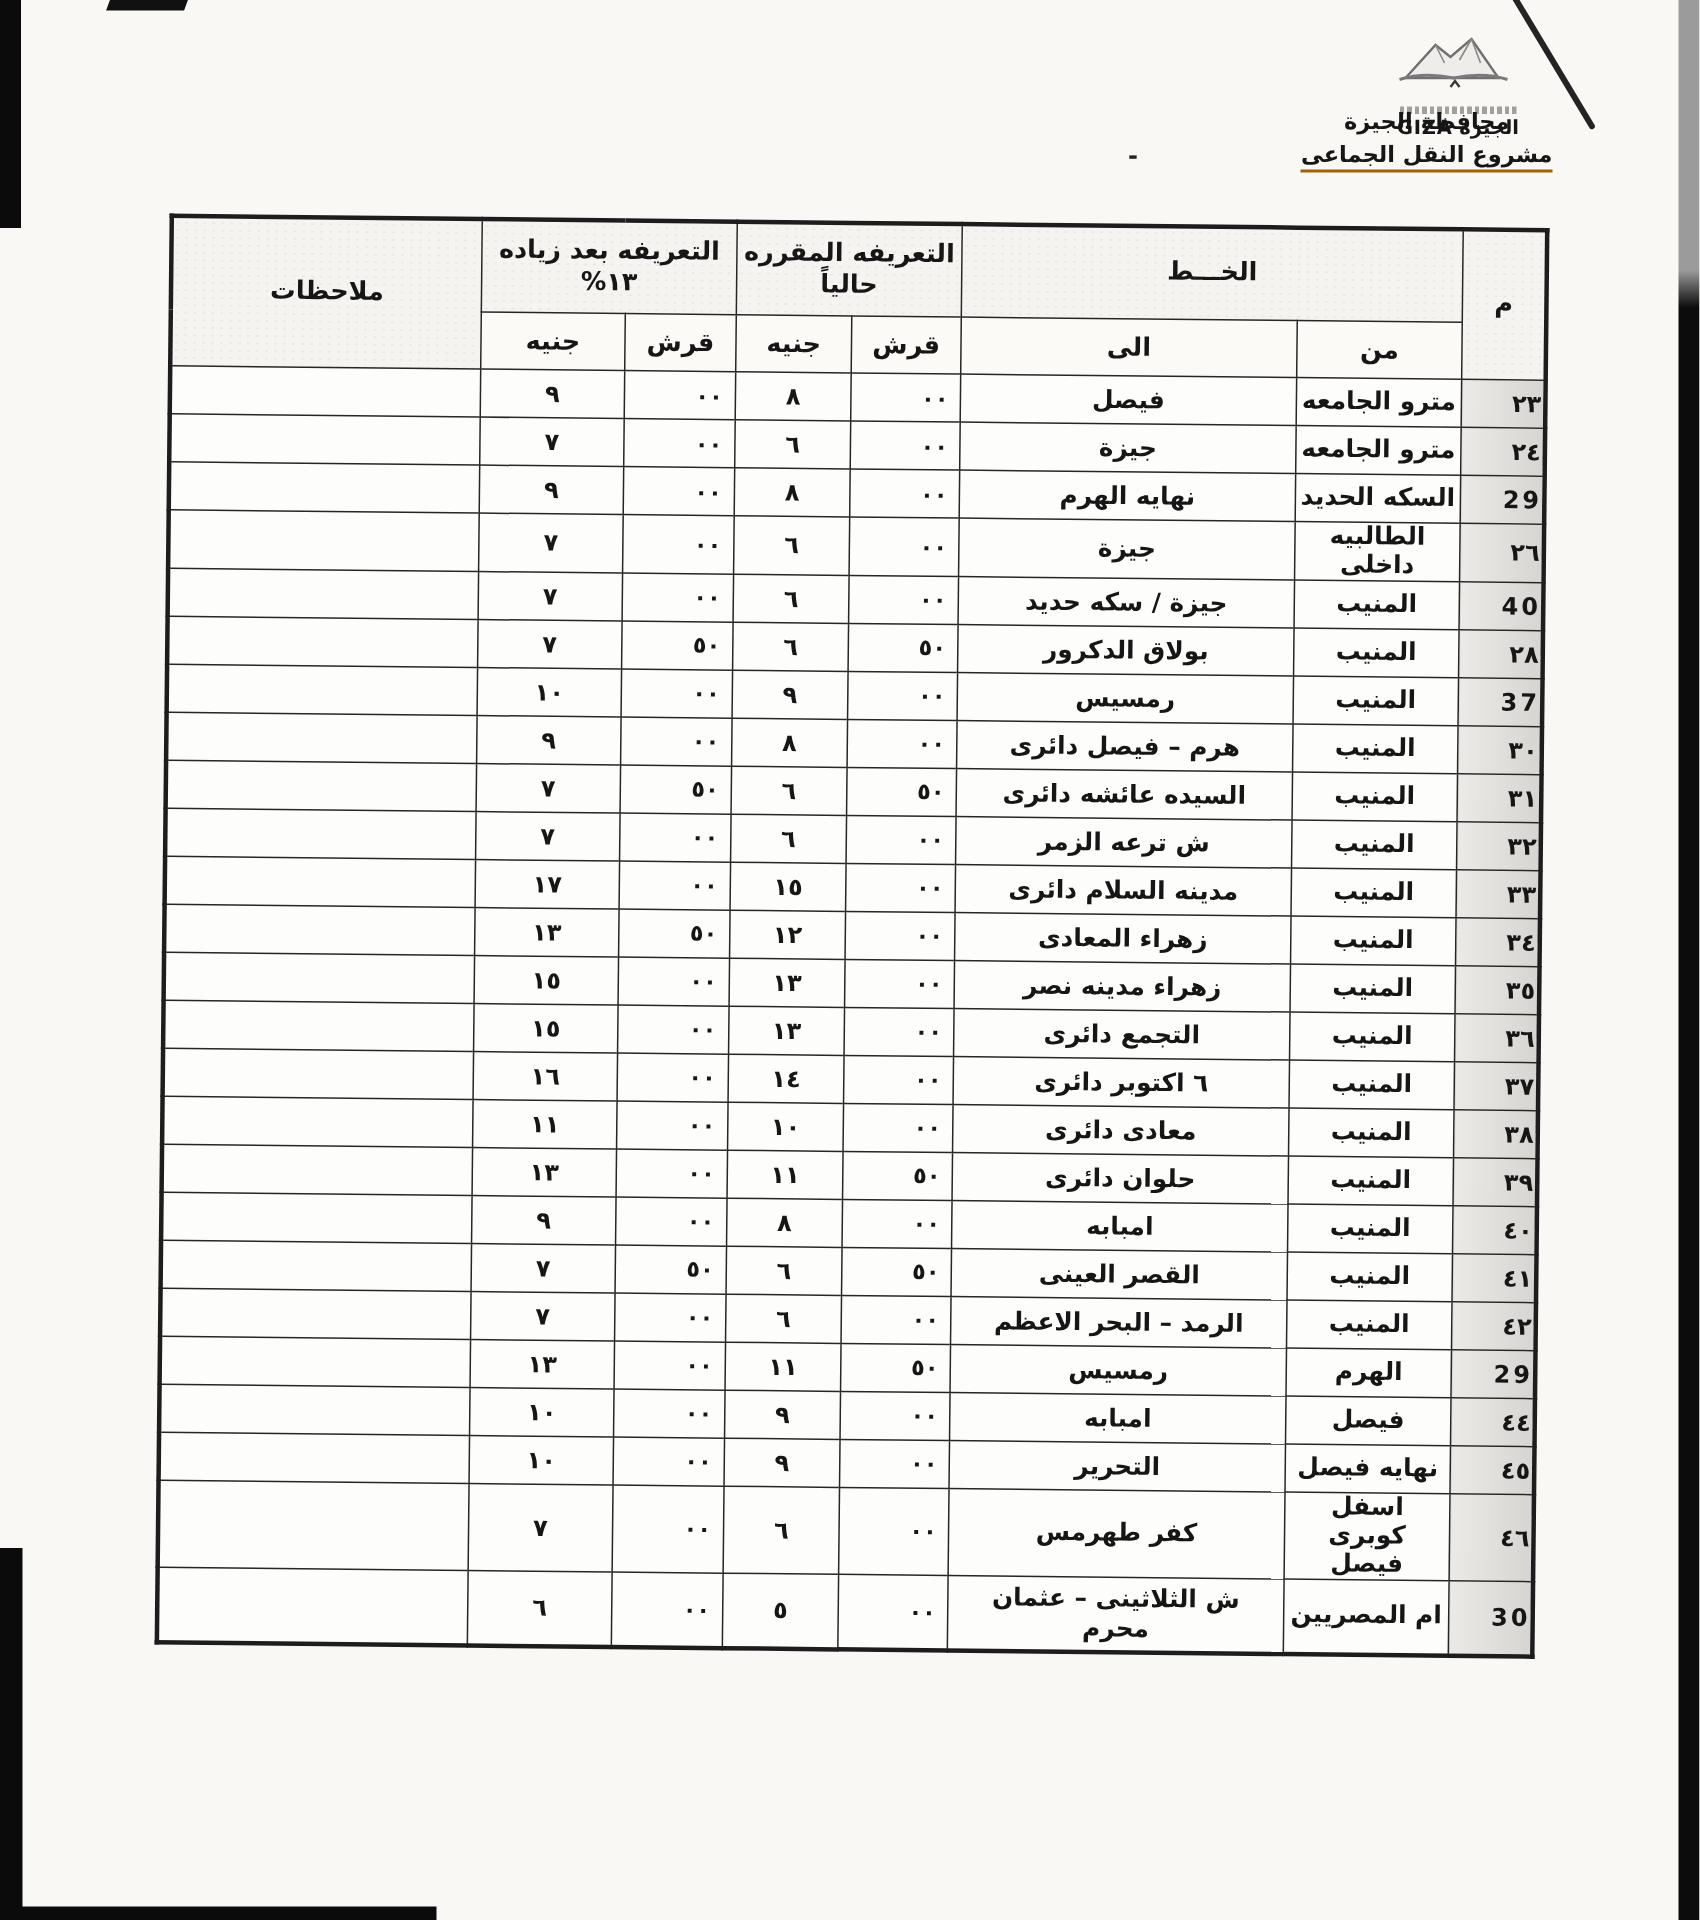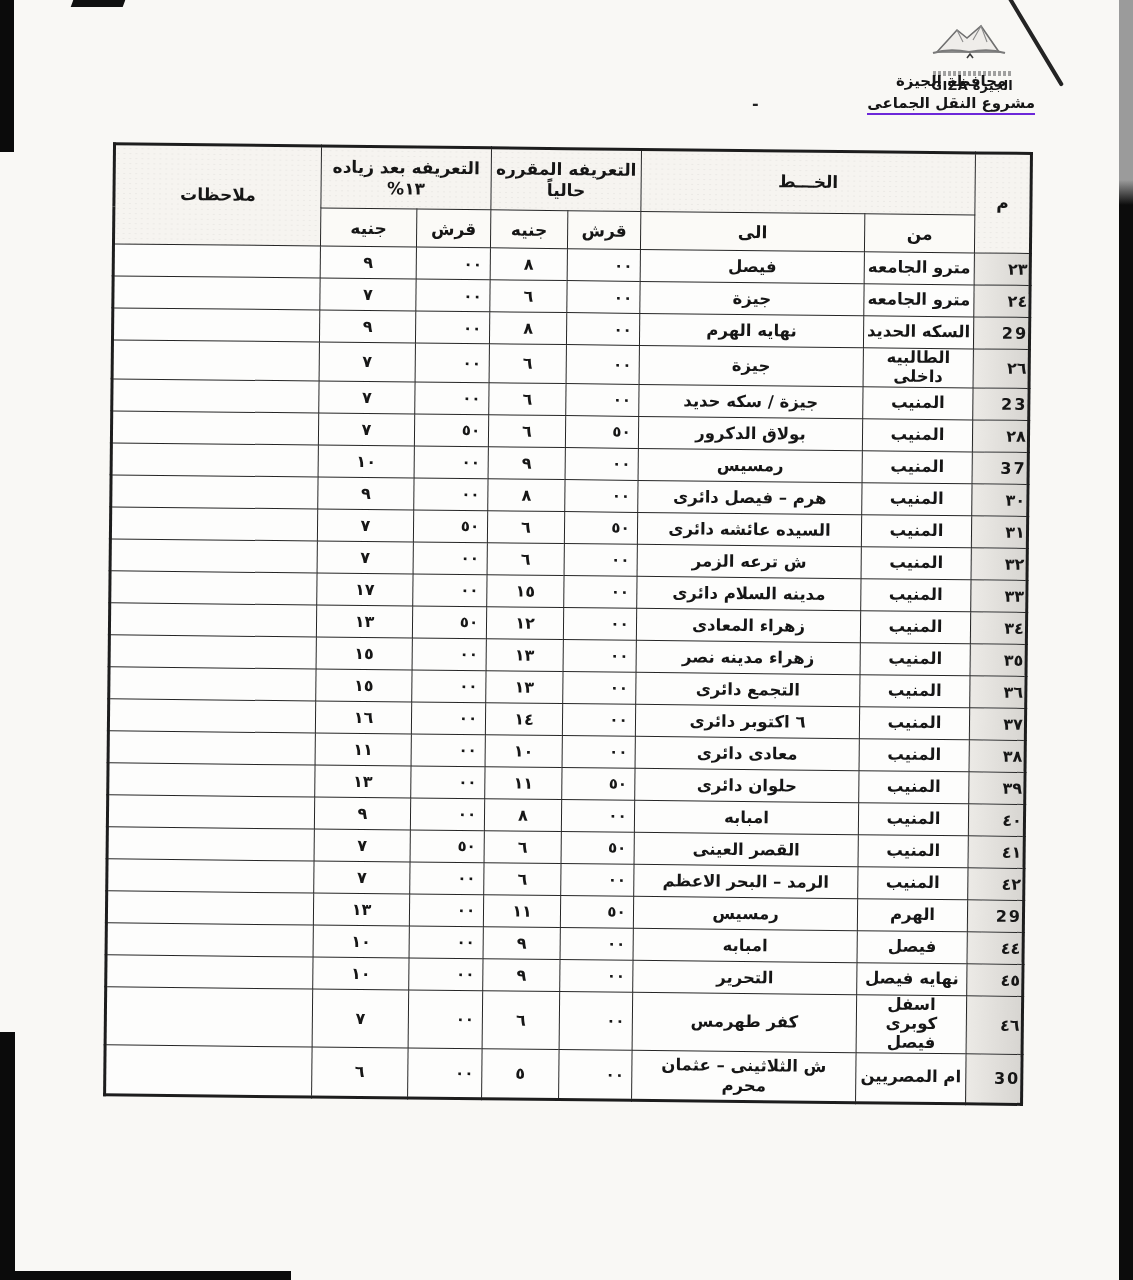--- a/index.html
+++ b/index.html
@@ -22,21 +22,21 @@
                      transform:rotate(-31deg); transform-origin:top left; border-radius:2px; }
   
   .letterhead { position:absolute; top:22px; right:112px; width:220px; text-align:center; }
   .logo-wrap { width:86px; margin:0 6px 0 auto; text-align:center; }
   .logo-microtext { height:5px; width:78px; margin:1px auto 2px auto;
     background:repeating-linear-gradient(90deg,#8a8a8a 0 3px,transparent 3px 5px); opacity:.8; }
   .logo-caption { font-size:13px; font-weight:bold; letter-spacing:.5px; white-space:nowrap; }
   .org-lines { position:absolute; top:72px; right:98px; text-align:center; }
   .org-line1 { font-size:15px; font-weight:bold; white-space:nowrap; }
   .org-line2 { font-size:15px; font-weight:bold; white-space:nowrap; margin-top:4px;
-               border-bottom:2px solid #6d28d9; padding-bottom:1px; }
+               border-bottom:2px solid #a16207; padding-bottom:1px; }
   .page-dash { position:absolute; left:752px; top:94px; font-size:16px; font-weight:bold; color:#222; }
   
   .table-wrap { position:absolute; top:152px; right:100px; width:917px;
                 transform:rotate(0.6deg); transform-origin:top right; }
   table { width:917px; border-collapse:collapse; table-layout:fixed; direction:rtl;
           background:#fdfdfc; }
   col.c-no    { width:56px; }
   col.c-from  { width:110px; }
   col.c-to    { width:224px; }
   col.c-cq    { width:73px; }
@@ -157,21 +157,21 @@
     <td class="no-cell">٢٦</td>
     <td class="from-cell">الطالبيه داخلى</td>
     <td class="to-cell">جيزة</td>
     <td class="num qirsh">٠٠</td>
     <td class="num">٦</td>
     <td class="num qirsh">٠٠</td>
     <td class="num">٧</td>
     <td class="notes-cell"></td>
   </tr>
         <tr>
-    <td class="no-cell">23</td>
+    <td class="no-cell">40</td>
     <td class="from-cell">المنيب</td>
     <td class="to-cell">جيزة / سكه حديد</td>
     <td class="num qirsh">٠٠</td>
     <td class="num">٦</td>
     <td class="num qirsh">٠٠</td>
     <td class="num">٧</td>
     <td class="notes-cell"></td>
   </tr>
         <tr>
     <td class="no-cell">٢٨</td>

